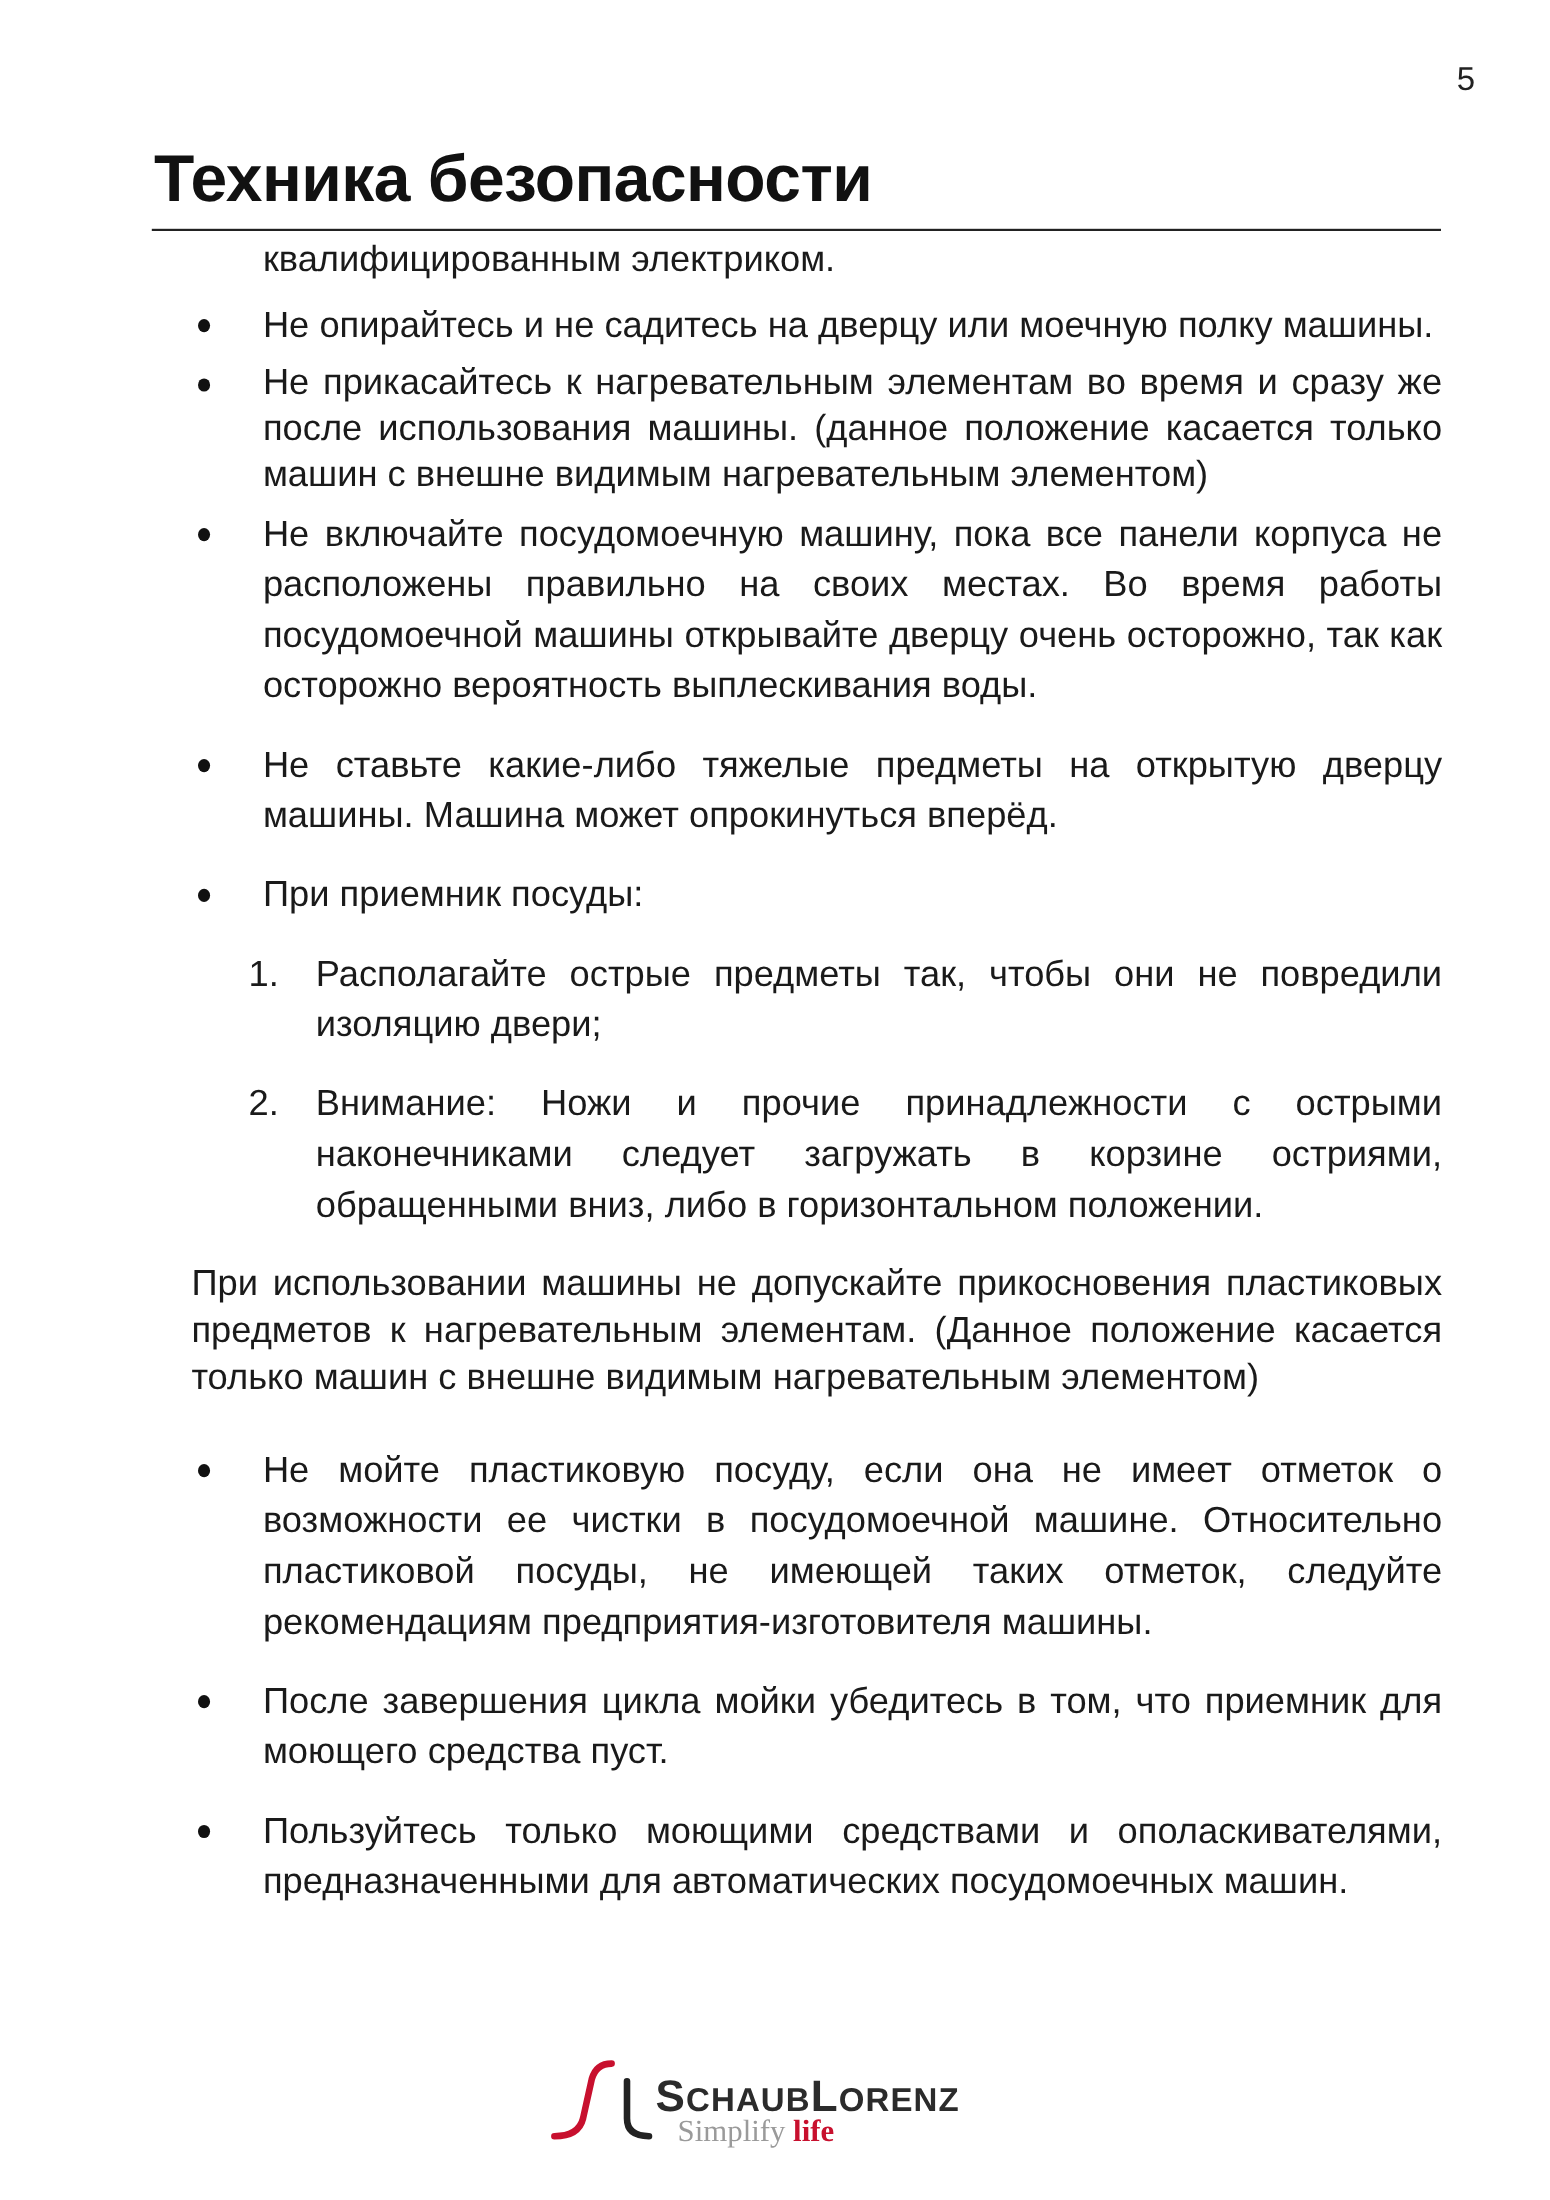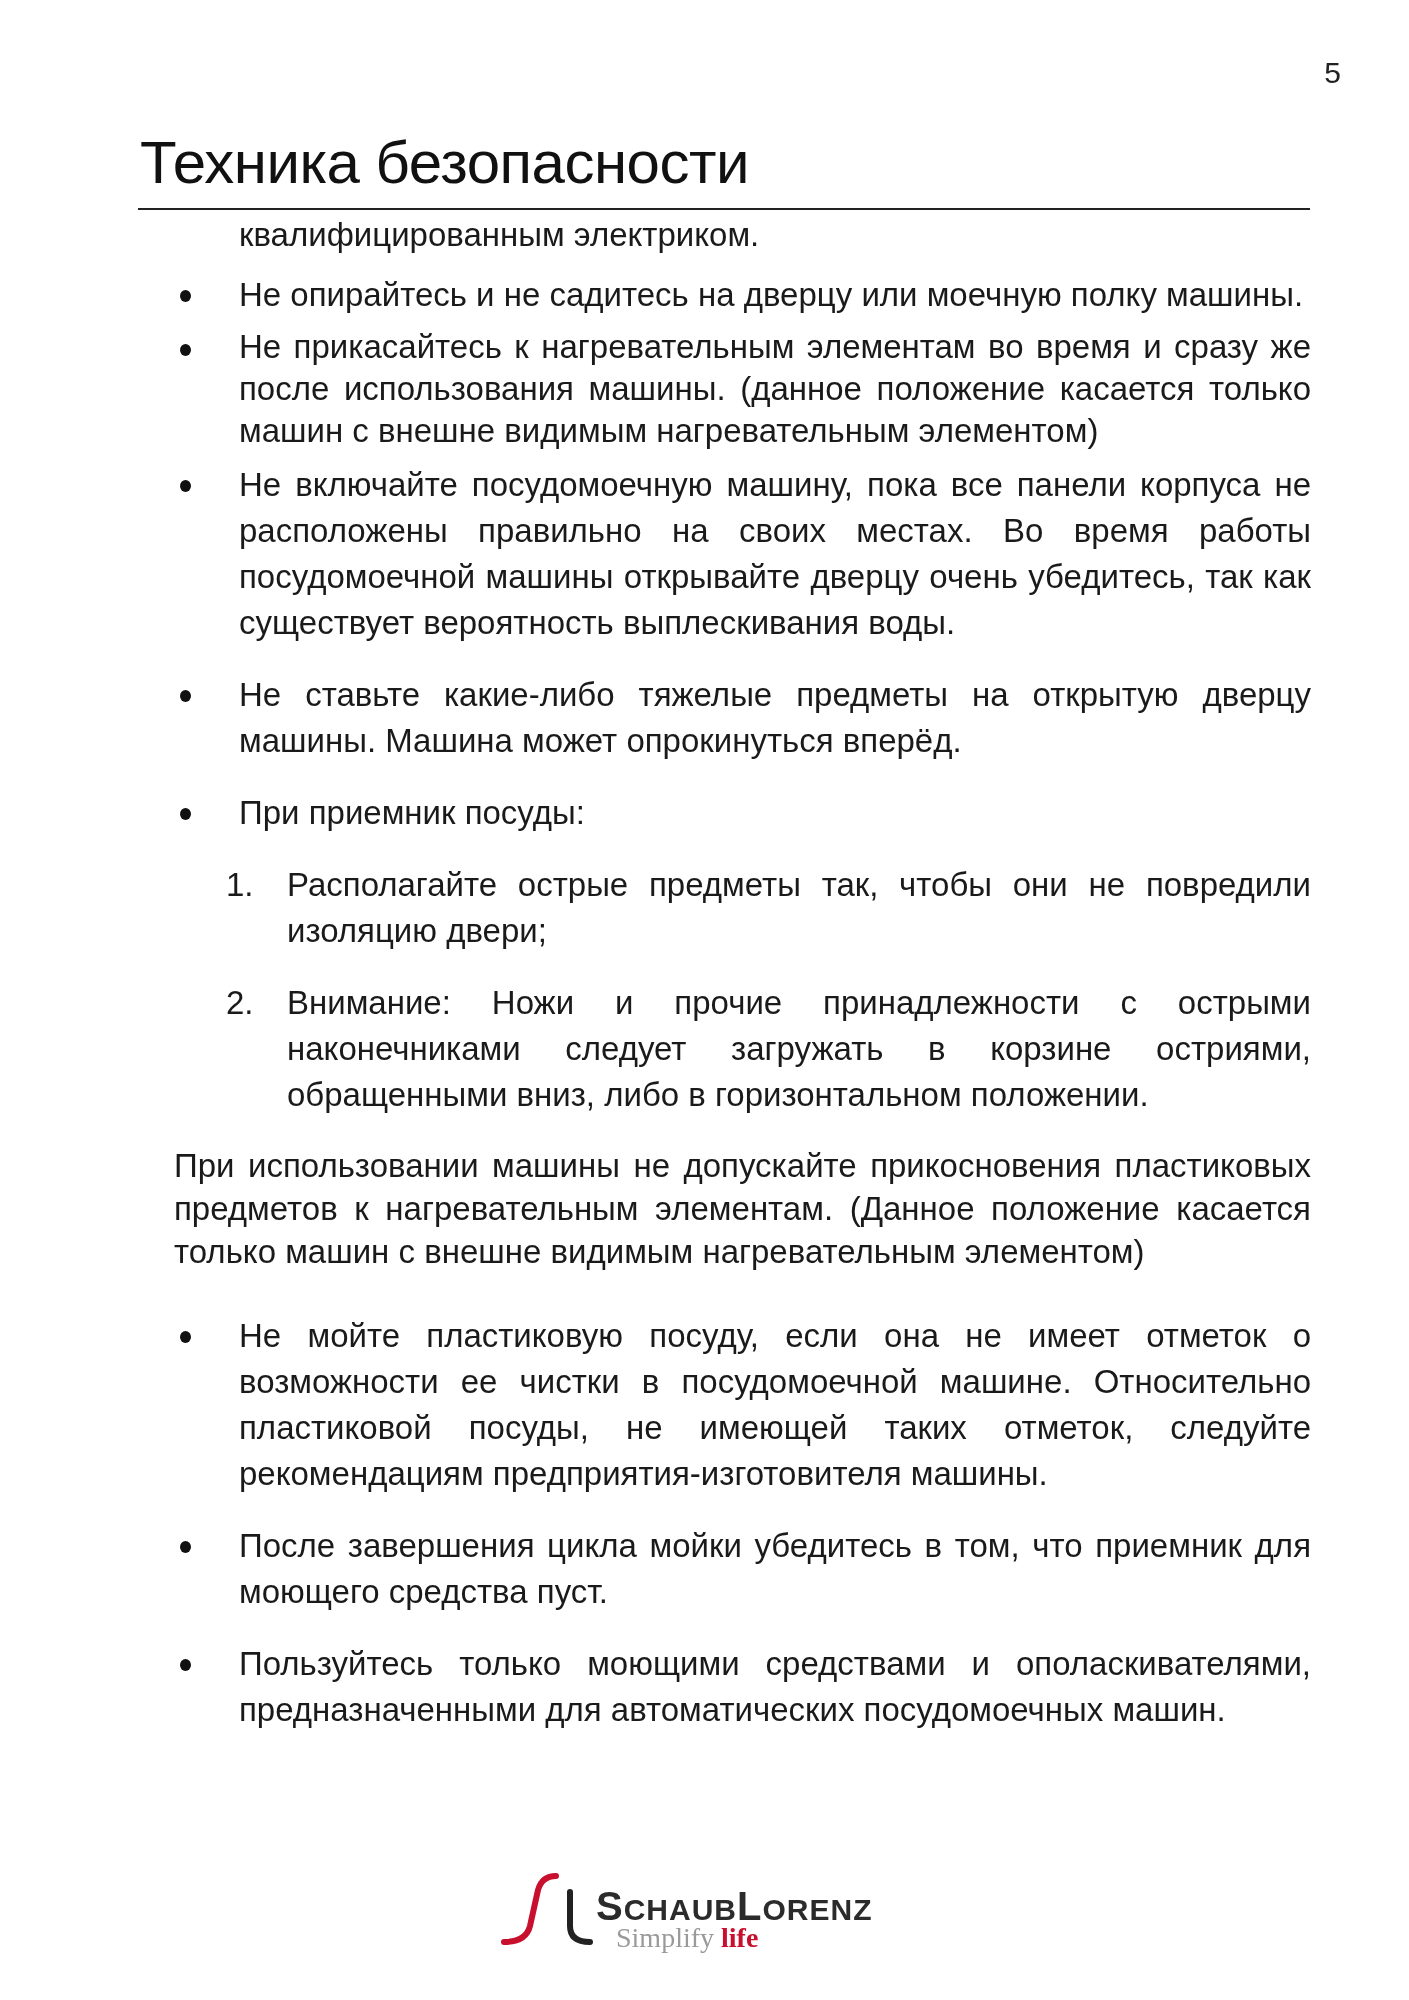--- a/index.html
+++ b/index.html
@@ -20,21 +20,21 @@
       top: 56px;
       right: 68px;
       font-size: 30px;
       color: #222;
     }
     .page-title {
       position: absolute;
       left: 140px;
       top: 128px;
       font-size: 60px;
-      font-weight: normal;
+      font-weight: bold;
       letter-spacing: -0.5px;
       color: #111;
       margin: 0;
       white-space: nowrap;
     }
     .title-rule {
       position: absolute;
       left: 138px;
       top: 208px;
       width: 1172px;
@@ -130,21 +130,21 @@
     <p>Не опирайтесь и не садитесь на дверцу или моечную полку машины.</p>
   </div>
 
   <div class="bullet-item" style="margin-bottom:10px; line-height:42px;">
     <span class="bullet"></span>
     <p>Не прикасайтесь к нагревательным элементам во время и сразу же после использования машины. (данное положение касается только машин с внешне видимым нагревательным элементом)</p>
   </div>
 
   <div class="bullet-item" style="margin-bottom:26px;">
     <span class="bullet"></span>
-    <p>Не включайте посудомоечную машину, пока все панели корпуса не расположены правильно на своих местах. Во время работы посудомоечной машины открывайте дверцу очень убедитесь, так как существует вероятность выплескивания воды.</p>
+    <p>Не включайте посудомоечную машину, пока все панели корпуса не расположены правильно на своих местах. Во время работы посудомоечной машины открывайте дверцу очень осторожно, так как осторожно вероятность выплескивания воды.</p>
   </div>
 
   <div class="bullet-item" style="margin-bottom:26px;">
     <span class="bullet"></span>
     <p>Не ставьте какие-либо тяжелые предметы на открытую дверцу машины. Машина может опрокинуться вперёд.</p>
   </div>
 
   <div class="bullet-item" style="margin-bottom:26px;">
     <span class="bullet"></span>
     <p>При приемник посуды:</p>

